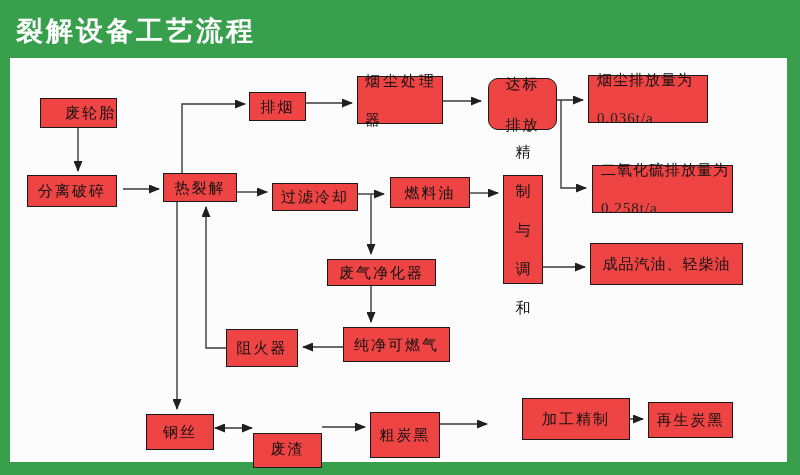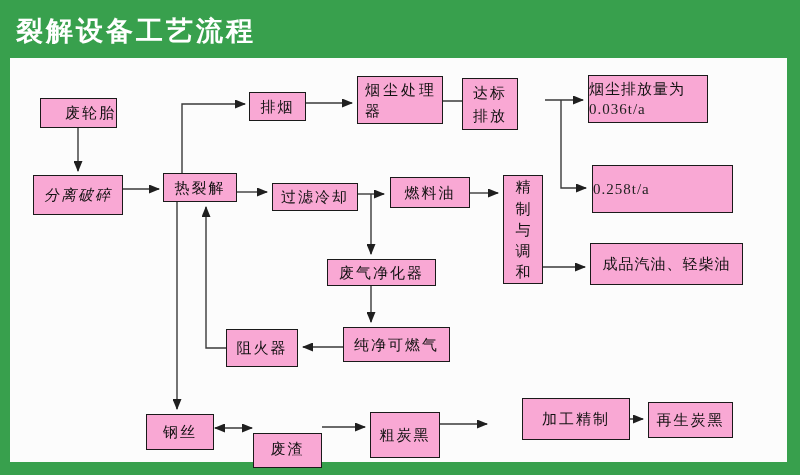--- a/index.html
+++ b/index.html
@@ -14,30 +14,31 @@
   }
   .title{
     position:absolute;left:16px;top:13px;
     color:#ffffff;font-size:27px;font-weight:bold;letter-spacing:3px;
     white-space:nowrap;
   }
   #edges-svg{position:absolute;left:0;top:0;width:800px;height:475px;pointer-events:none;}
   .edge{fill:none;stroke:#3a3a3a;stroke-width:1.4;}
   .node{
     position:absolute;box-sizing:border-box;
-    background:#f9a8d4;border:1.5px solid #1a1a1a;
+    background:#ef4444;border:1.5px solid #1a1a1a;
     display:flex;flex-direction:column;align-items:center;justify-content:center;
     font-size:15px;color:#111111;letter-spacing:2px;line-height:20px;
     white-space:nowrap;
+    gap:18px;
   }
   .node .ln{display:block;}
   .node.two-line{align-items:flex-start;justify-content:center;padding-left:7px;letter-spacing:3px;line-height:21px;}
   .node.center-two{line-height:23px;}
   .node.vertical{line-height:21.2px;letter-spacing:0;}
-  .node.emission{align-items:flex-start;letter-spacing:1px;line-height:21px;}
+  .node.emission{align-items:flex-start;padding-left:8px;letter-spacing:1px;line-height:21px;}
   .node.emission .value{
     font-family:"Liberation Serif",serif;font-size:15px;letter-spacing:1px;color:#222222;
   }
   .node.wide{letter-spacing:1px;}
 </style>
 </head>
 <body>
 
 <div class="canvas"></div>
 
@@ -71,48 +72,49 @@
     <polyline points="215,428 252,428" class="edge" marker-end="url(#arrow)" marker-start="url(#arrowrev)"></polyline>
     <polyline points="322,427 365,427" class="edge" marker-end="url(#arrow)"></polyline>
     <polyline points="440,424 487,424" class="edge" marker-end="url(#arrow)"></polyline>
     <polyline points="600,419 643,419" class="edge" marker-end="url(#arrow)"></polyline>
   </svg>
 
 <div class="node" style="left:40px;top:98px;width:77px;height:30px;padding-left:24px;">
   <span class="ln">废轮胎</span>
 </div>
 
-<div class="node" style="left:33px;top:175px;width:90px;height:40px;font-style:italic;">
+<div class="node" style="left:27px;top:175px;width:90px;height:32px;">
   <span class="ln">分离破碎</span>
 </div>
 
 <div class="node" style="left:163px;top:173px;width:74px;height:29px;">
   <span class="ln">热裂解</span>
 </div>
 
 <div class="node" style="left:249px;top:92px;width:57px;height:29px;">
   <span class="ln">排烟</span>
 </div>
 
 <div class="node two-line" style="left:357px;top:76px;width:86px;height:48px;">
   <span class="ln">烟尘处理</span>
   <span class="ln">器</span>
 </div>
 
-<div class="node center-two" style="left:462px;top:78px;width:56px;height:52px;">
+<div class="node center-two" style="left:488px;top:78px;width:69px;height:52px;border-radius:10px;">
   <span class="ln">达标</span>
   <span class="ln">排放</span>
 </div>
 
 <div class="node emission" style="left:588px;top:75px;width:120px;height:48px;">
   <span class="ln">烟尘排放量为</span>
   <span class="ln value">0.036t/a</span>
 </div>
 
 <div class="node emission" style="left:592px;top:165px;width:141px;height:48px;">
+  <span class="ln">二氧化硫排放量为</span>
   <span class="ln value">0.258t/a</span>
 </div>
 
 <div class="node" style="left:272px;top:183px;width:86px;height:28px;">
   <span class="ln">过滤冷却</span>
 </div>
 
 <div class="node" style="left:390px;top:177px;width:80px;height:31px;">
   <span class="ln">燃料油</span>
 </div>

